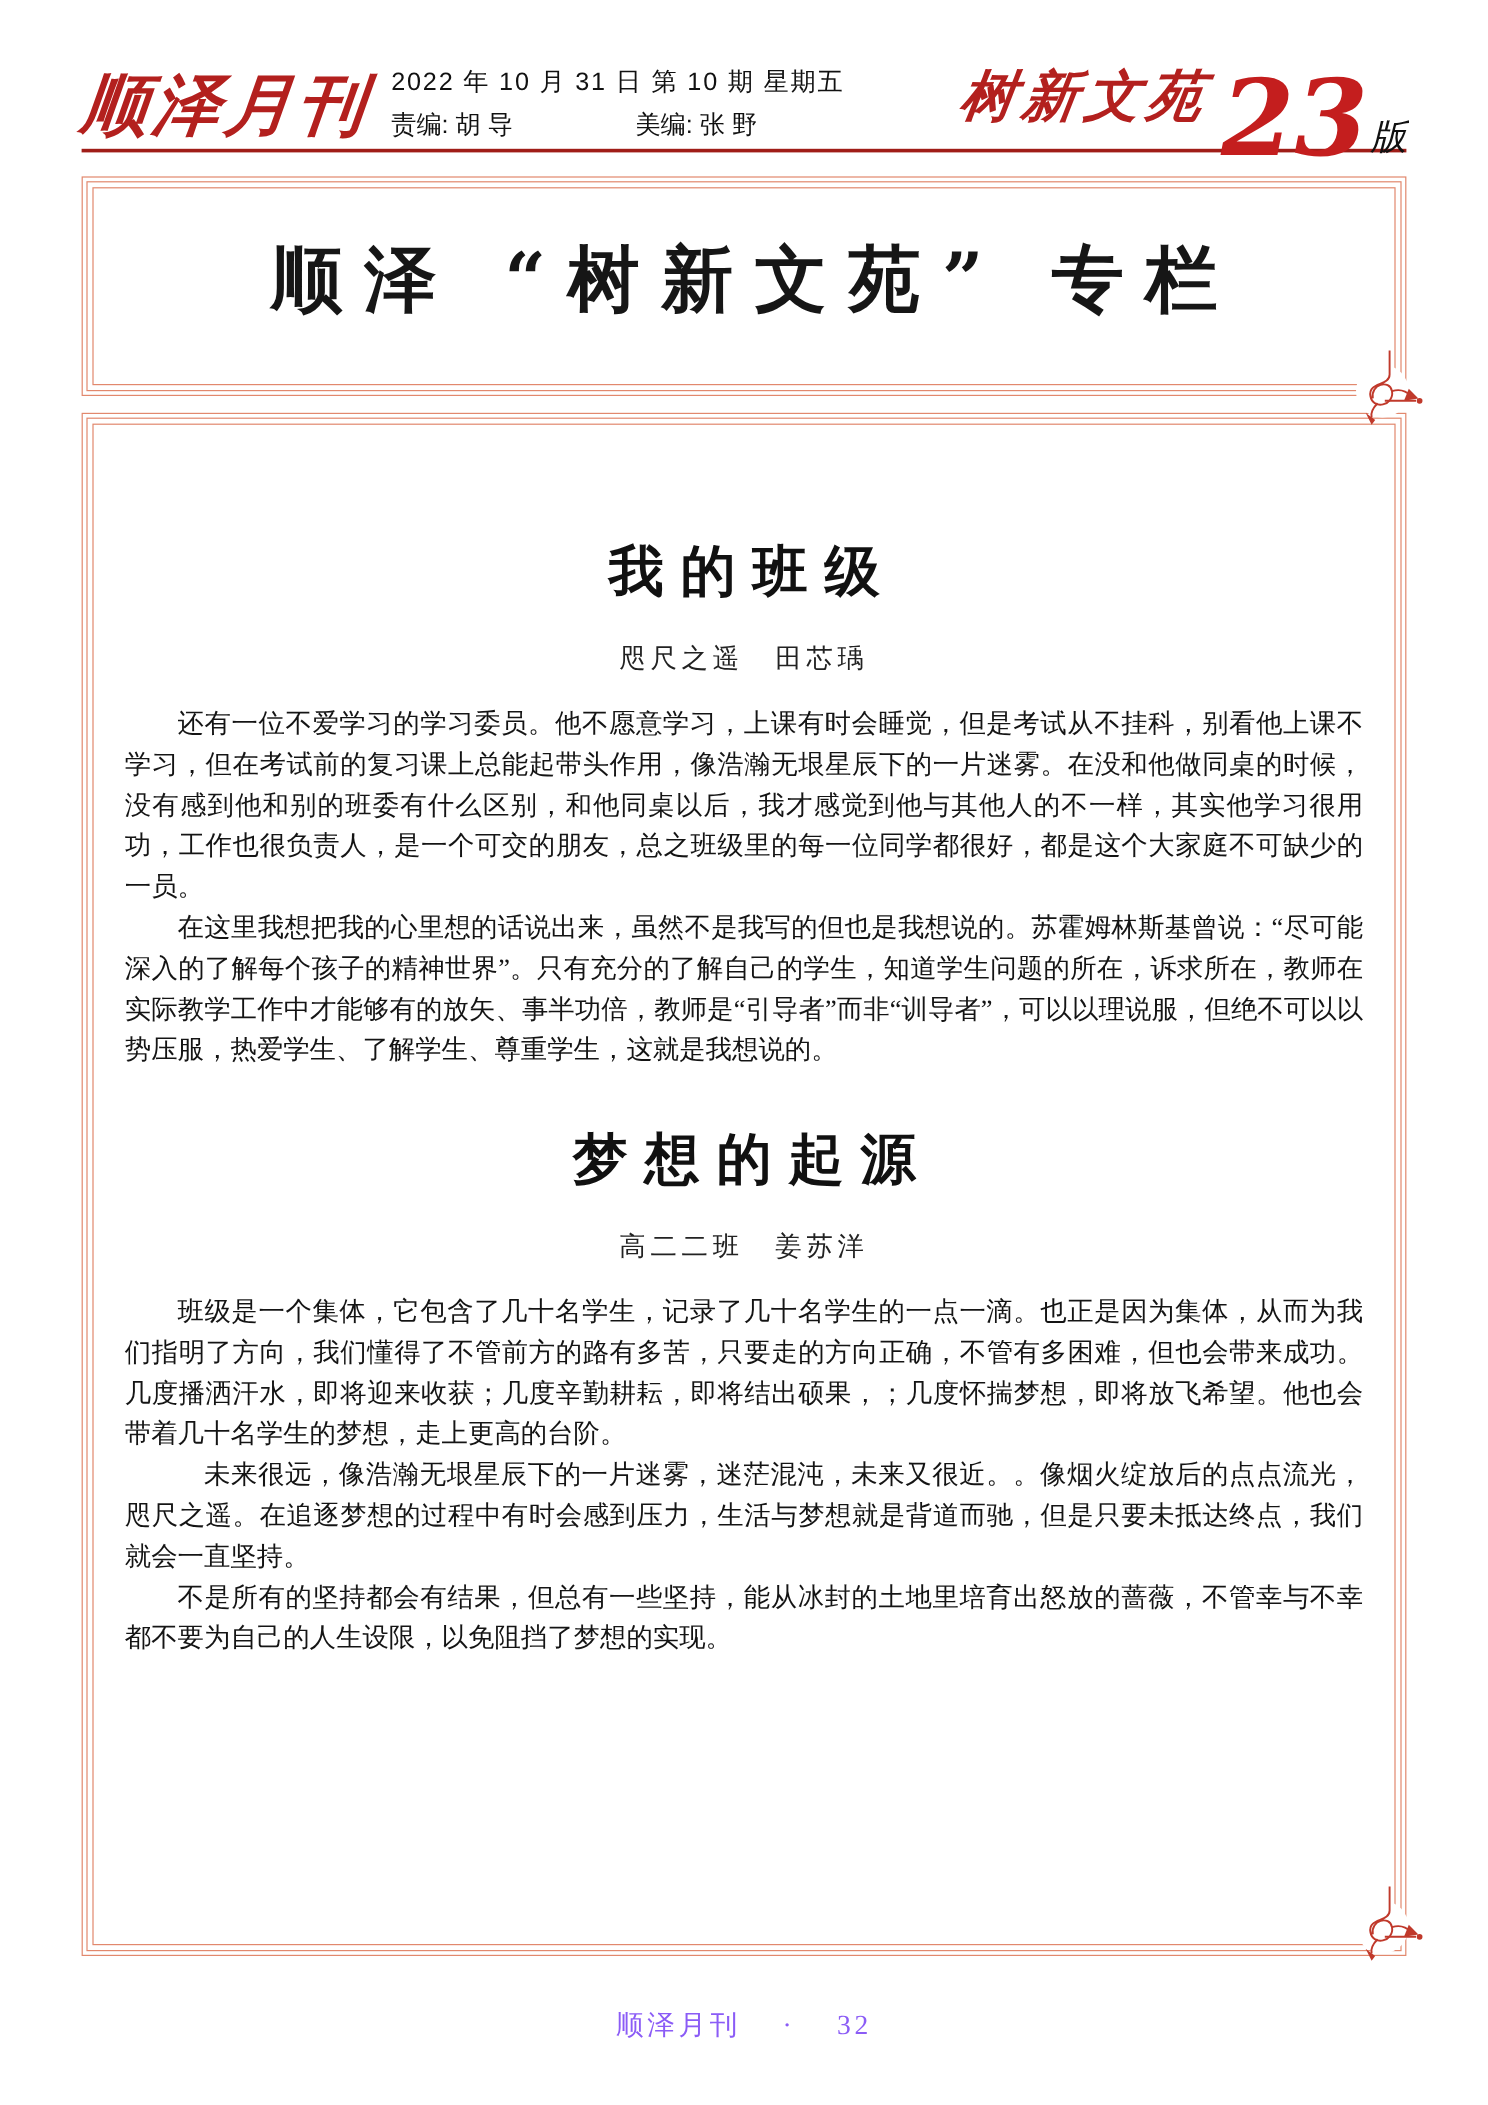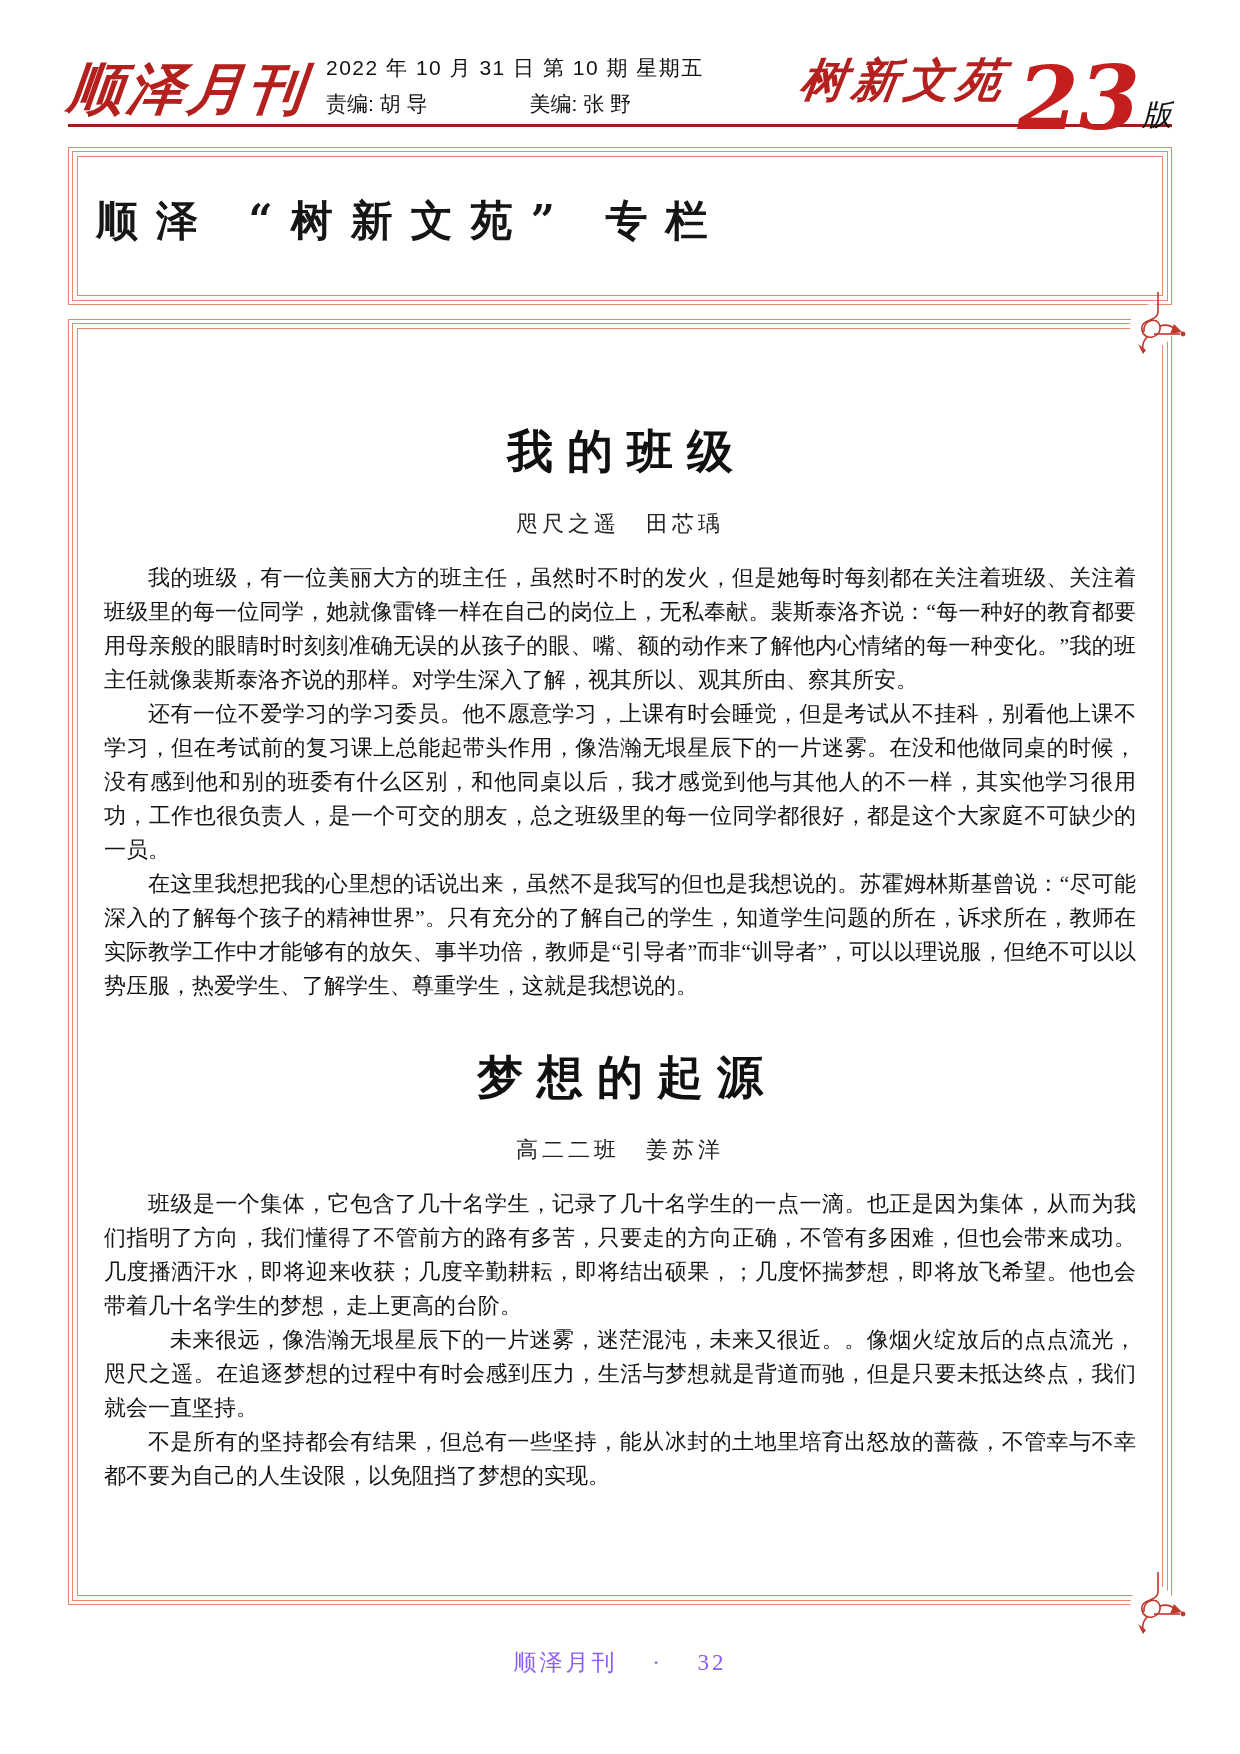--- a/index.html
+++ b/index.html
@@ -36,22 +36,22 @@
   .page-no .unit { font-size: 30px; color: #111; line-height: 1; margin: 0 0 4px 2px; font-family: "Liberation Sans", sans-serif; }
   .red-rule { height: 3px; background: #a01d18; margin-top: 4px; position: relative; z-index: 1; }
 
   
   .frame-outer { border: 1px solid #e2886d; padding: 3px; background: #fff; }
   .frame-mid   { border: 1px solid #e2886d; padding: 4px; height: 100%; }
   .frame-inner { border: 1px solid #e2886d; height: 100%; }
 
   .banner-box { margin-top: 20px; }
   .banner-title {
-    text-align: left; font-family: "DejaVu Serif", serif;
-    font-size: 42px; font-weight: 600; color: #161616;
+    text-align: center; font-family: "DejaVu Serif", serif;
+    font-size: 60px; font-weight: 600; color: #161616;
     letter-spacing: 18px; padding: 36px 0 46px 18px; white-space: nowrap;
   }
   .main-box { margin-top: 14px; }
   .main-inner { min-height: 1268px; padding: 92px 26px 40px 26px; }
 
   
   .article-title {
     text-align: center; font-family: "DejaVu Serif", serif;
     font-size: 46px; font-weight: 700; color: #111;
     letter-spacing: 14px; padding-left: 14px;
@@ -122,21 +122,20 @@
   </svg>
 
   <div class="main-box frame-outer">
     <div class="frame-mid">
       <div class="frame-inner main-inner">
 
         <article class="article">
           <h2 class="article-title">我的班级</h2>
           <div class="article-author">咫尺之遥　田芯瑀</div>
           <div class="article-body">
-            <p>我的班级，有一位美丽大方的班主任，虽然时不时的发火，但是她每时每刻都在关注着班级、关注着班级里的每一位同学，她就像雷锋一样在自己的岗位上，无私奉献。裴斯泰洛齐说：“每一种好的教育都要用母亲般的眼睛时时刻刻准确无误的从孩子的眼、嘴、额的动作来了解他内心情绪的每一种变化。”我的班主任就像裴斯泰洛齐说的那样。对学生深入了解，视其所以、观其所由、察其所安。</p>
             <p>还有一位不爱学习的学习委员。他不愿意学习，上课有时会睡觉，但是考试从不挂科，别看他上课不学习，但在考试前的复习课上总能起带头作用，像浩瀚无垠星辰下的一片迷雾。在没和他做同桌的时候，没有感到他和别的班委有什么区别，和他同桌以后，我才感觉到他与其他人的不一样，其实他学习很用功，工作也很负责人，是一个可交的朋友，总之班级里的每一位同学都很好，都是这个大家庭不可缺少的一员。</p>
             <p>在这里我想把我的心里想的话说出来，虽然不是我写的但也是我想说的。苏霍姆林斯基曾说：“尽可能深入的了解每个孩子的精神世界”。只有充分的了解自己的学生，知道学生问题的所在，诉求所在，教师在实际教学工作中才能够有的放矢、事半功倍，教师是“引导者”而非“训导者”，可以以理说服，但绝不可以以势压服，热爱学生、了解学生、尊重学生，这就是我想说的。</p>
           </div>
         </article>
 
         <article class="article">
           <h2 class="article-title">梦想的起源</h2>
           <div class="article-author">高二二班　姜苏洋</div>
           <div class="article-body">
             <p>班级是一个集体，它包含了几十名学生，记录了几十名学生的一点一滴。也正是因为集体，从而为我们指明了方向，我们懂得了不管前方的路有多苦，只要走的方向正确，不管有多困难，但也会带来成功。几度播洒汗水，即将迎来收获；几度辛勤耕耘，即将结出硕果，；几度怀揣梦想，即将放飞希望。他也会带着几十名学生的梦想，走上更高的台阶。</p>

